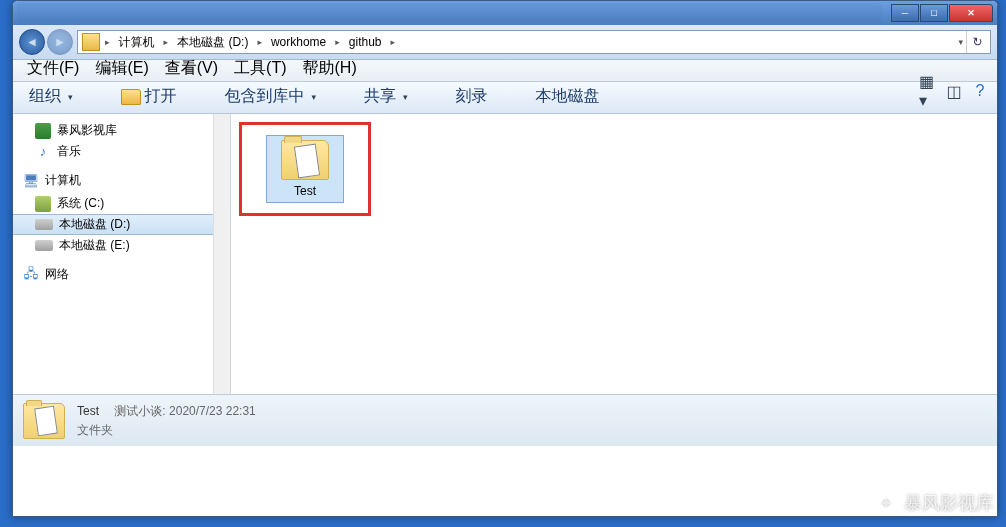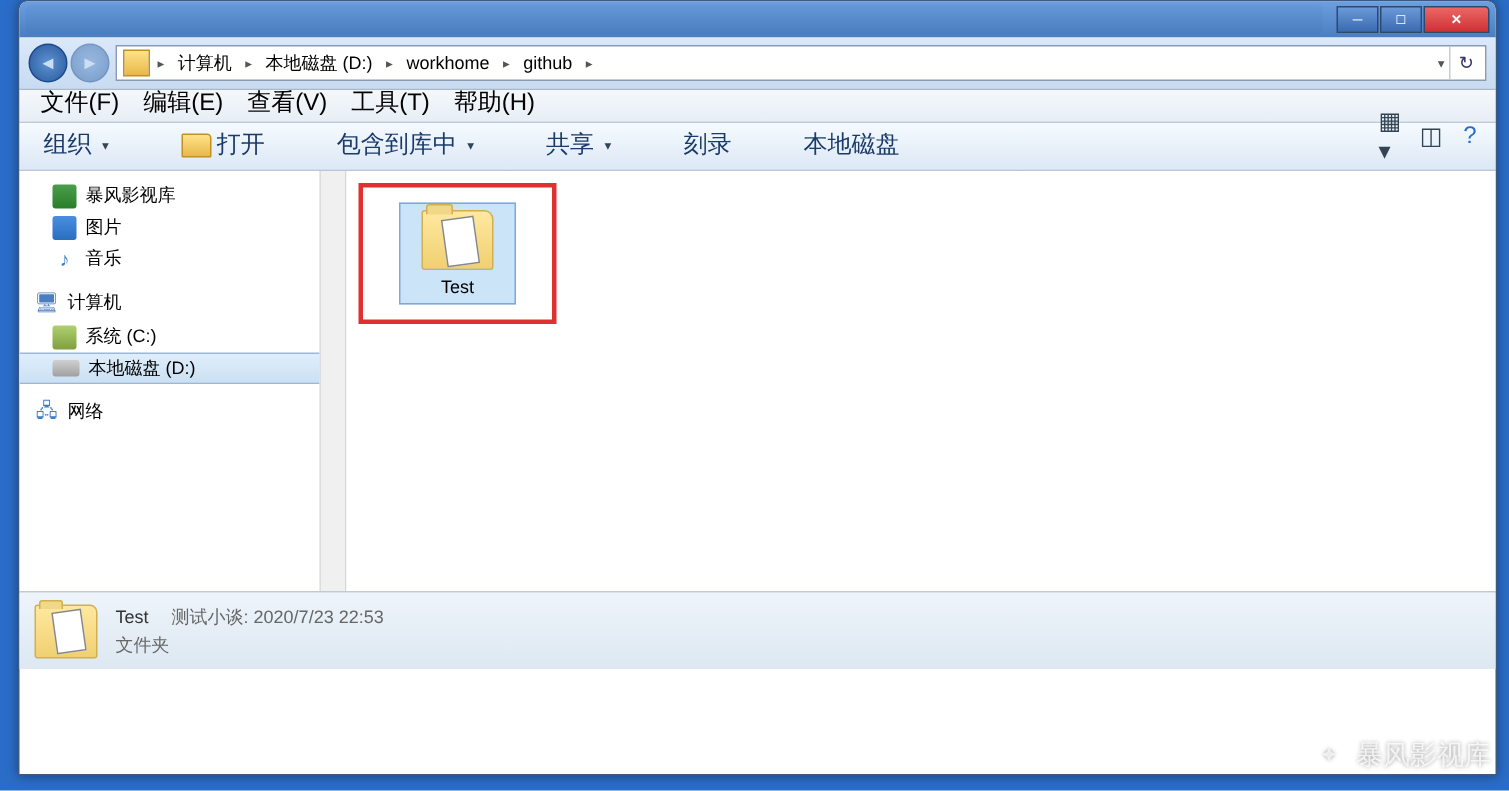--- a/index.html
+++ b/index.html
@@ -129,39 +129,39 @@
     </div>
   </div>
 
   <div class="body-area">
     <div class="sidebar">
       <div class="tree-item">
           <span class="ticon lib-video"></span>
           <span>暴风影视库</span>
         </div>
       <div class="tree-item">
-          <span class="ticon lib-pic"></span>
-          <span>图片</span>
-        </div>
-      <div class="tree-item">
           <span class="ticon lib-music">♪</span>
           <span>音乐</span>
         </div>
 
       <div class="tree-header">
           <span class="ticon computer">🖥</span>
           <span>计算机</span>
         </div>
       <div class="tree-item">
           <span class="ticon drive-c"></span>
           <span>系统 (C:)</span>
         </div>
       <div class="tree-item selected">
           <span class="ticon drive"></span>
           <span>本地磁盘 (D:)</span>
+        </div>
+      <div class="tree-item">
+          <span class="ticon drive"></span>
+          <span>本地磁盘 (E:)</span>
         </div>
 
       <div class="tree-header">
           <span class="ticon network">🖧</span>
           <span>网络</span>
         </div>
       <div class="scrollbar-fake"></div>
     </div>
 
     <div class="content">
@@ -172,21 +172,21 @@
         </div>
       </div>
     </div>
   </div>
 
   <div class="statusbar">
     <div class="status-folder-icon"></div>
     <div class="status-text">
       <div class="line1">
         <span class="name">Test</span>
-        <span class="meta"><span>测试小谈:</span> <span>2020/7/23 22:53</span></span>
+        <span class="meta"><span>测试小谈:</span> <span>2020/7/23 22:31</span></span>
       </div>
       <div class="line2">文件夹</div>
     </div>
   </div>
 
 </div>
 
 <div class="watermark">
   <div class="wicon">✦</div>
   <span>暴风影视库</span>

